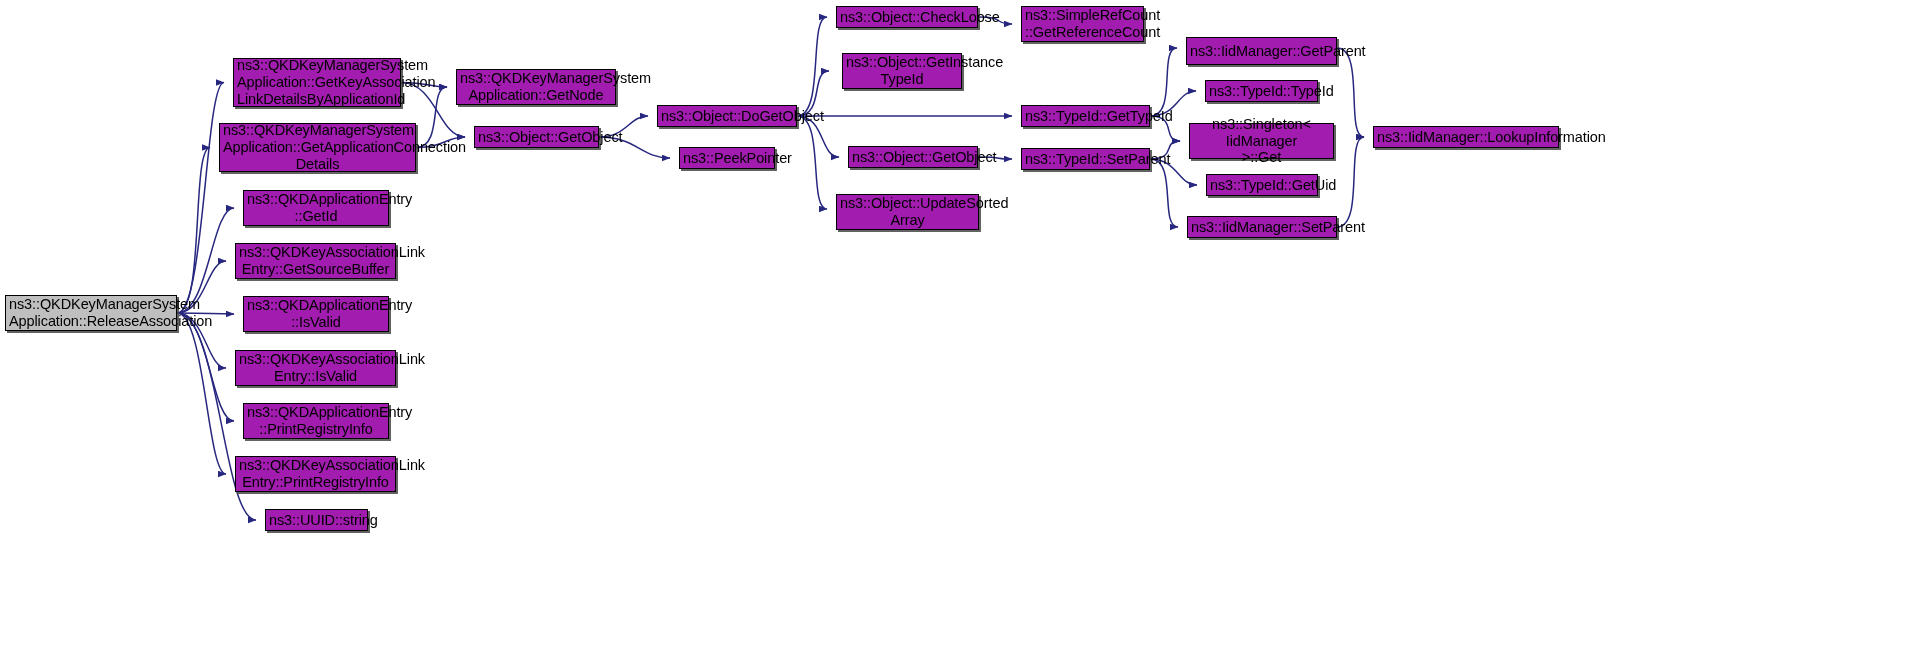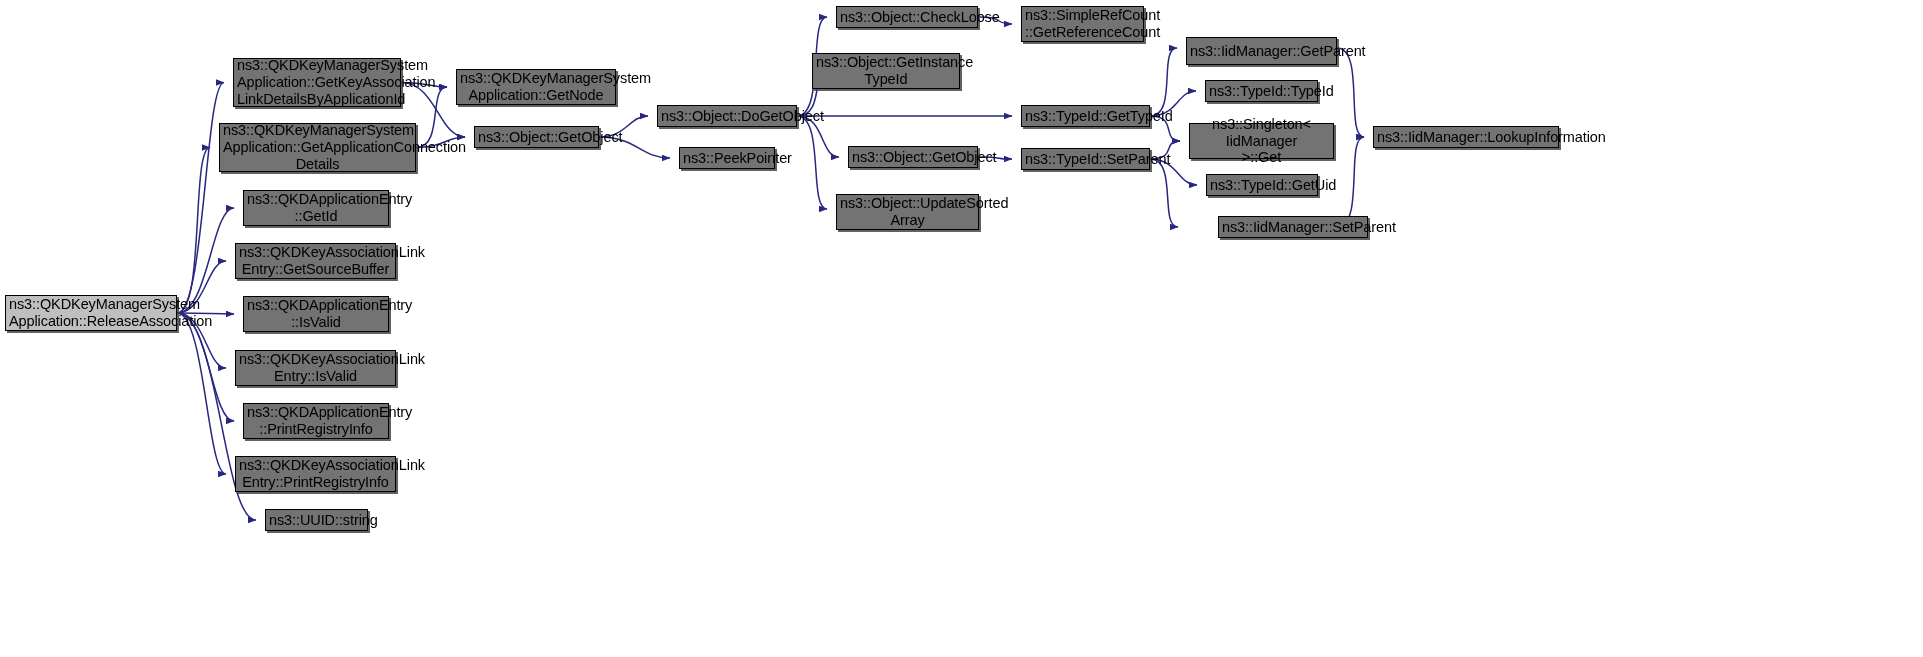--- a/index.html
+++ b/index.html
@@ -21,21 +21,21 @@
     left: 0;
     top: 0;
     width: 1923px;
     height: 657px;
     pointer-events: none;
   }
   .node {
     position: absolute;
     box-sizing: border-box;
     border: 1px solid #000000;
-    background: #737373;
+    background: #a21caf;
     color: #000000;
     display: flex;
     align-items: center;
     justify-content: center;
     text-align: center;
     line-height: 1.17;
     font-size: 14.5px;
     letter-spacing: -0.1px;
     box-shadow: 2px 2px 0 0 rgba(70,70,70,0.85);
     white-space: pre-line;
@@ -111,29 +111,29 @@
 ::PrintRegistryInfo</span></div>
     <div class="node" style="left: 235px; top: 456px; width: 161px; height: 36px;"><span>ns3::QKDKeyAssociationLink
 Entry::PrintRegistryInfo</span></div>
     <div class="node" style="left: 265px; top: 509px; width: 103px; height: 22px;"><span>ns3::UUID::string</span></div>
     <div class="node" style="left: 456px; top: 69px; width: 160px; height: 36px;"><span>ns3::QKDKeyManagerSystem
 Application::GetNode</span></div>
     <div class="node" style="left: 474px; top: 126px; width: 125px; height: 22px;"><span>ns3::Object::GetObject</span></div>
     <div class="node" style="left: 657px; top: 105px; width: 140px; height: 22px;"><span>ns3::Object::DoGetObject</span></div>
     <div class="node" style="left: 679px; top: 147px; width: 96px; height: 22px;"><span>ns3::PeekPointer</span></div>
     <div class="node" style="left: 836px; top: 6px; width: 142px; height: 22px;"><span>ns3::Object::CheckLoose</span></div>
-    <div class="node" style="left: 812px; top: 53px; width: 148px; height: 36px;"><span>ns3::Object::GetInstance
+    <div class="node" style="left: 842px; top: 53px; width: 120px; height: 36px;"><span>ns3::Object::GetInstance
 TypeId</span></div>
     <div class="node" style="left: 848px; top: 146px; width: 130px; height: 22px;"><span>ns3::Object::GetObject</span></div>
     <div class="node" style="left: 836px; top: 194px; width: 143px; height: 36px;"><span>ns3::Object::UpdateSorted
 Array</span></div>
     <div class="node" style="left: 1021px; top: 6px; width: 123px; height: 36px;"><span>ns3::SimpleRefCount
 ::GetReferenceCount</span></div>
     <div class="node" style="left: 1021px; top: 105px; width: 129px; height: 22px;"><span>ns3::TypeId::GetTypeId</span></div>
     <div class="node" style="left: 1021px; top: 148px; width: 129px; height: 22px;"><span>ns3::TypeId::SetParent</span></div>
     <div class="node" style="left: 1186px; top: 37px; width: 151px; height: 28px;"><span>ns3::IidManager::GetParent</span></div>
     <div class="node" style="left: 1205px; top: 80px; width: 113px; height: 22px;"><span>ns3::TypeId::TypeId</span></div>
     <div class="node" style="left: 1189px; top: 123px; width: 145px; height: 36px;"><span>ns3::Singleton&lt; IidManager
 &gt;::Get</span></div>
     <div class="node" style="left: 1206px; top: 174px; width: 112px; height: 22px; justify-content: flex-end;"><span>ns3::TypeId::GetUid</span></div>
-    <div class="node" style="left: 1187px; top: 216px; width: 150px; height: 22px; margin-left: 31px;"><span>ns3::IidManager::SetParent</span></div>
+    <div class="node" style="left: 1187px; top: 216px; width: 150px; height: 22px;"><span>ns3::IidManager::SetParent</span></div>
     <div class="node" style="left: 1373px; top: 126px; width: 186px; height: 22px;"><span>ns3::IidManager::LookupInformation</span></div>
   </div>
 
 </body></html>

